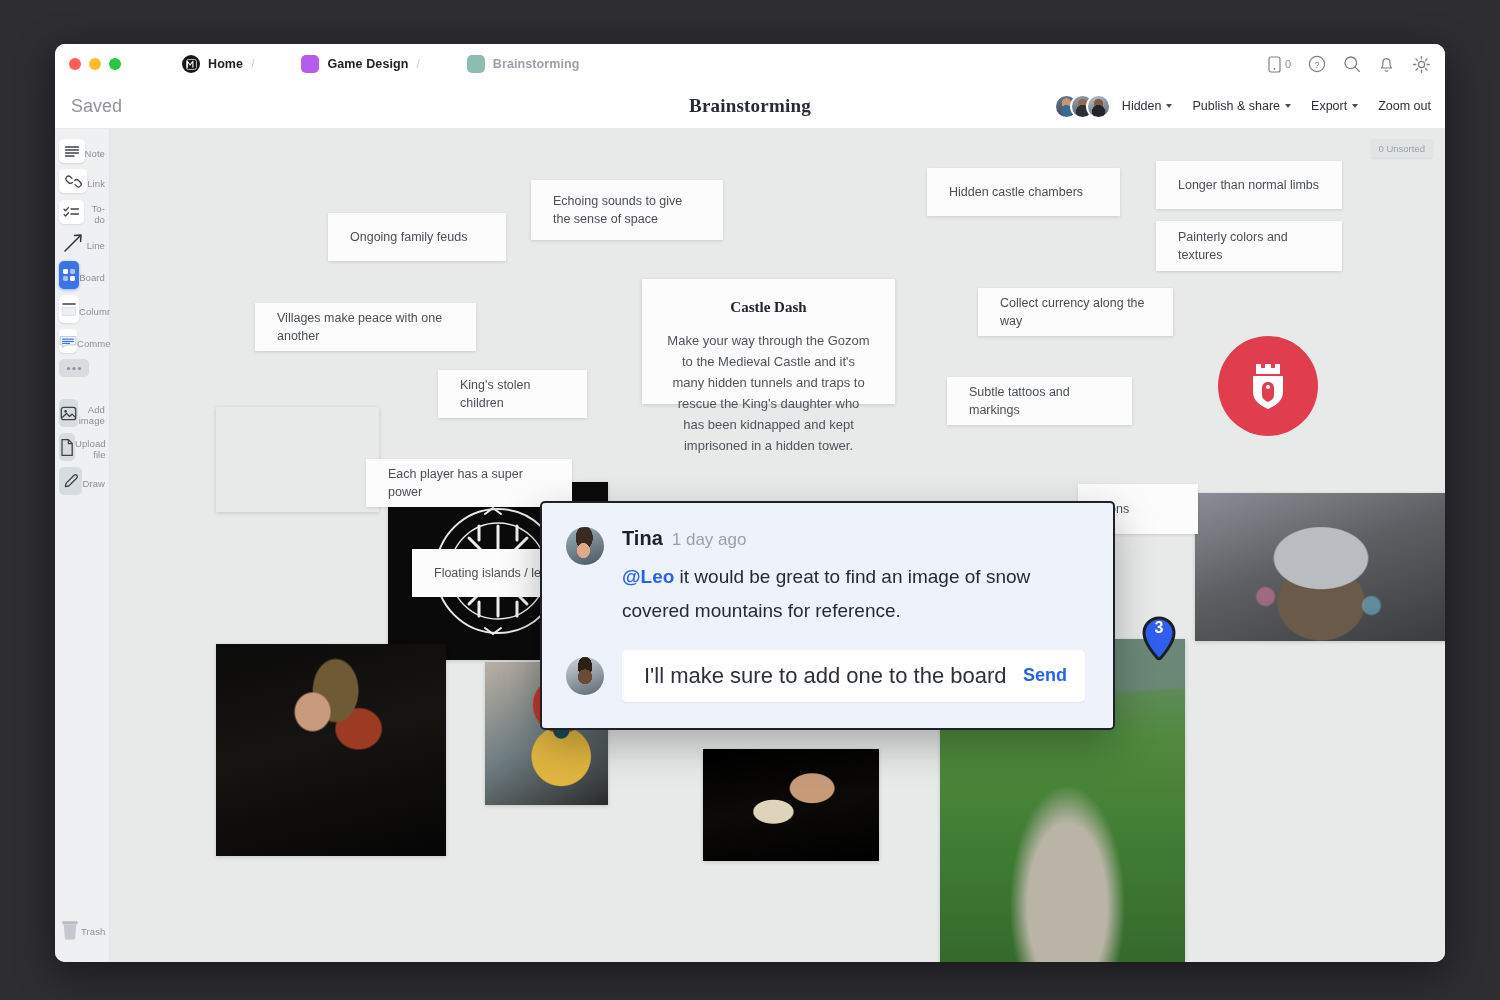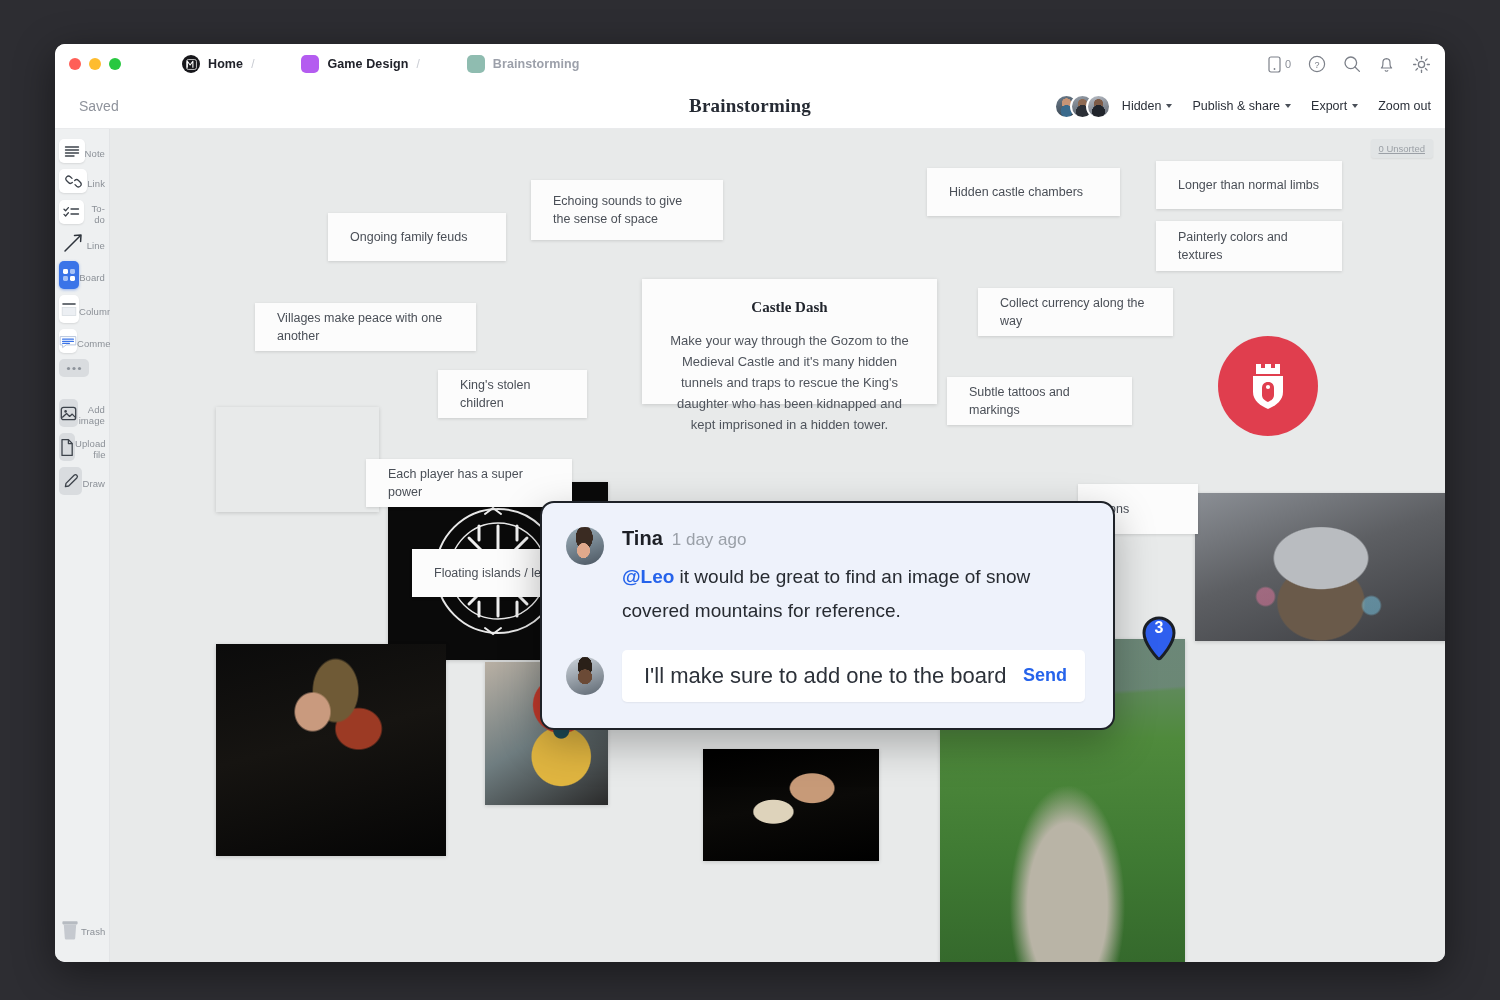--- a/index.html
+++ b/index.html
@@ -58,21 +58,21 @@
   .tb-icon svg { display: block; }
   .tb-count { font-size: 11px; color: #8a8e97; }
 
   
   #subheader {
     position: relative; height: 45px; background: #fff;
     border-bottom: 1px solid #e9eaec;
     display: flex; align-items: center;
   }
   #saved-status {
-    position: absolute; left: 24px; font-size: 14px; color: #8f939c;
+    position: absolute; left: 16px; font-size: 18px; color: #8f939c;
   }
   #board-title {
     position: absolute; left: 0; right: 0; text-align: center;
     font-family: "Liberation Serif", serif;
     font-size: 19px; font-weight: 700; color: #252a33; letter-spacing: .2px;
   }
   #subheader-right {
     position: absolute; right: 14px; display: flex; align-items: center; gap: 20px;
   }
   .avatars { display: flex; align-items: center; margin-right: -4px; }
@@ -193,37 +193,36 @@
   #badge-shield {
     position: absolute; width: 100px; height: 100px; border-radius: 50%;
     background: #e03e4e; display: flex; align-items: center; justify-content: center;
   }
 
   #unsorted-chip {
     position: absolute; right: 12px; top: 10px;
     background: #e1e4e5; color: #9ba0a6;
     font-size: 9.5px; padding: 4px 8px; border-radius: 3px;
     box-shadow: 0 1px 2px rgba(0,0,0,.07);
-    text-decoration: underline;
   }
 
   
   #comment-pin {
     position: absolute; left: 1030px; top: 487px; width: 38px; height: 46px;
   }
   #comment-pin .pin-num {
     position: absolute; left: 0; top: 3px; width: 38px; text-align: center;
     font-size: 16px; font-weight: 700; color: #fff;
   }
 
   
   #comment-popup {
     position: absolute; left: 430px; top: 372px;
     width: 575px; background: #eef2fb;
-    border: 2px solid #1e2228; border-radius: 14px;
+    border: 2px solid #1e2228; border-radius: 5px;
     box-shadow: 0 14px 40px rgba(0,0,0,.28);
     padding: 24px 28px 26px 24px;
   }
   .cmt-row { display: flex; gap: 18px; }
   .cmt-avatar {
     width: 38px; height: 38px; border-radius: 50%; flex: none; background-size: cover;
   }
   .cmt-av-tina { background-image:
       radial-gradient(ellipse at 46% 62%, #e0a98c 0 22%, transparent 23%),
       radial-gradient(ellipse at 48% 28%, #3a2b22 0 30%, transparent 31%),
@@ -581,21 +580,21 @@
       <div class="note" style="left:256px;top:330px;width:206px;height:48px">
           <span>Each player has a super power</span>
         </div>
       <div class="note" style="left:302px;top:420px;width:185px;height:48px">
           <span>Floating islands / levels</span>
         </div>
       <div class="note" style="left:968px;top:355px;width:120px;height:50px">
           <span>sions</span>
         </div>
 
-      <div class="card" style="left:532px;top:150px;width:295px;height:125px">
+      <div class="card" style="left:532px;top:150px;width:253px;height:125px">
         <div class="card-title">Castle Dash</div>
         <div class="card-body">Make your way through the Gozom to the Medieval Castle and it's many hidden tunnels and traps to rescue the King's daughter who has been kidnapped and kept imprisoned in a hidden tower.</div>
       </div>
 
       <div id="comment-pin">
         <svg width="38" height="46" viewBox="0 0 38 46">
           <path d="M19 2C10.7 2 4 8.7 4 17c0 10.4 12.3 23.8 13.6 25.2a1.9 1.9 0 0 0 2.8 0C21.7 40.8 34 27.4 34 17 34 8.7 27.3 2 19 2z" fill="#2f5fef" stroke="#1b1f26" stroke-width="3"></path>
         </svg>
         <span class="pin-num">3</span>
       </div>

